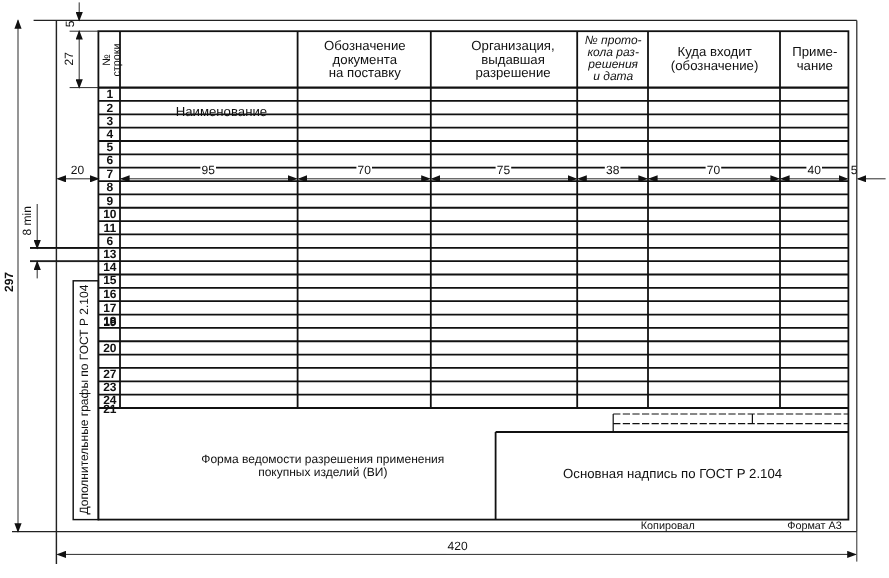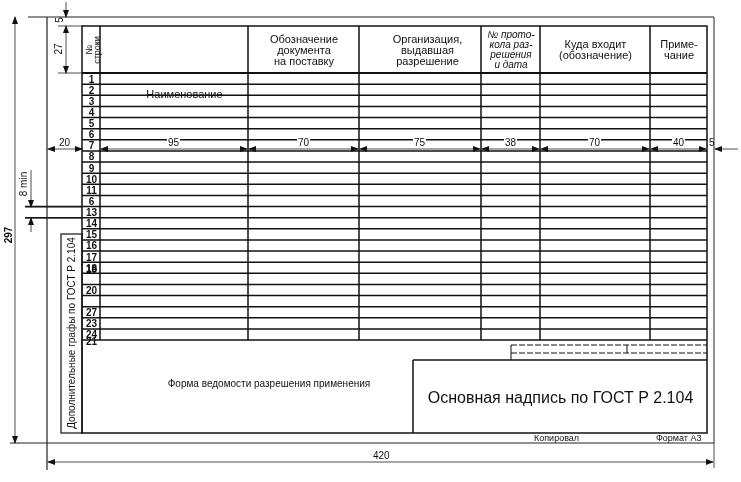--- a/index.html
+++ b/index.html
@@ -174,18 +174,19 @@
 <div class="dim" style="left:504px;top:138px;">38</div>
 <div class="dim" style="left:588px;top:138px;">70</div>
 <div class="dim" style="left:672px;top:138px;">40</div>
 <div class="dim" style="left:708px;top:138px;background:transparent;">5</div>
 <div class="dim" style="left:372px;top:451px;">420</div>
 
 <div class="vtext" style="left:-27px;top:327px;width:197px;height:12px;text-align:center;font-size:10px;line-height:12px;">Дополнительные графы по ГОСТ Р 2.104</div>
 
 <div class="abs" style="left:83px;top:378px;width:372px;text-align:center;font-size:10px;line-height:11px;">
   <div>Форма ведомости разрешения применения</div>
+  <div>покупных изделий (ВИ)</div>
 </div>
 
-<div class="abs" style="left:414px;top:389px;width:293px;text-align:center;font-size:16px;">Основная надпись по ГОСТ Р 2.104</div>
+<div class="abs" style="left:414px;top:389px;width:293px;text-align:center;font-size:11px;">Основная надпись по ГОСТ Р 2.104</div>
 
 <div class="abs" style="left:534px;top:433px;font-size:9px;line-height:10px;">Копировал</div>
 <div class="abs" style="left:656px;top:433px;font-size:9px;line-height:10px;">Формат А3</div>
 
 </body></html>

